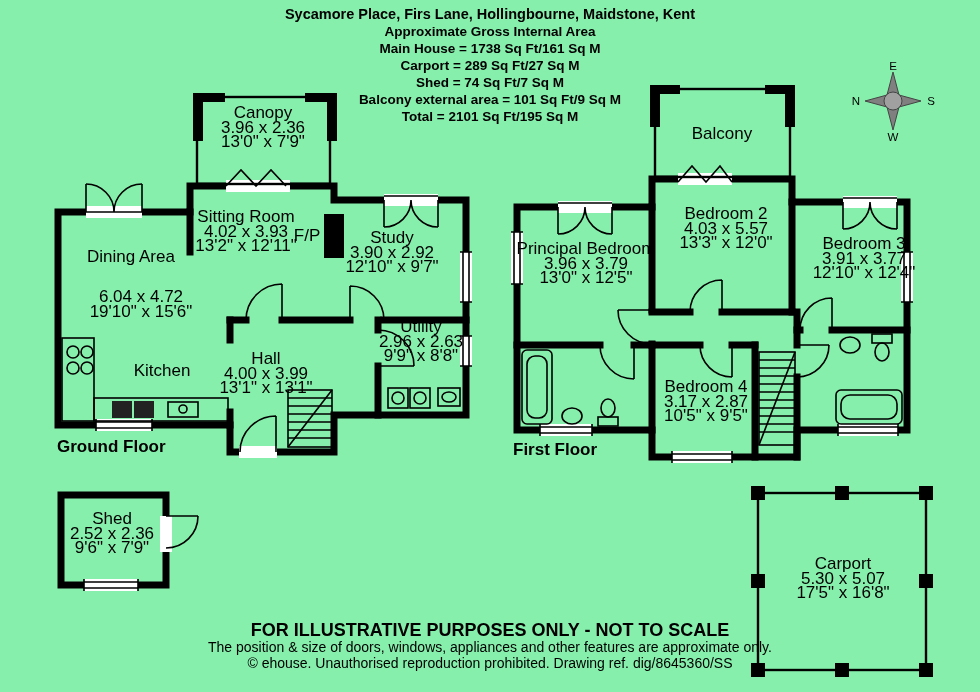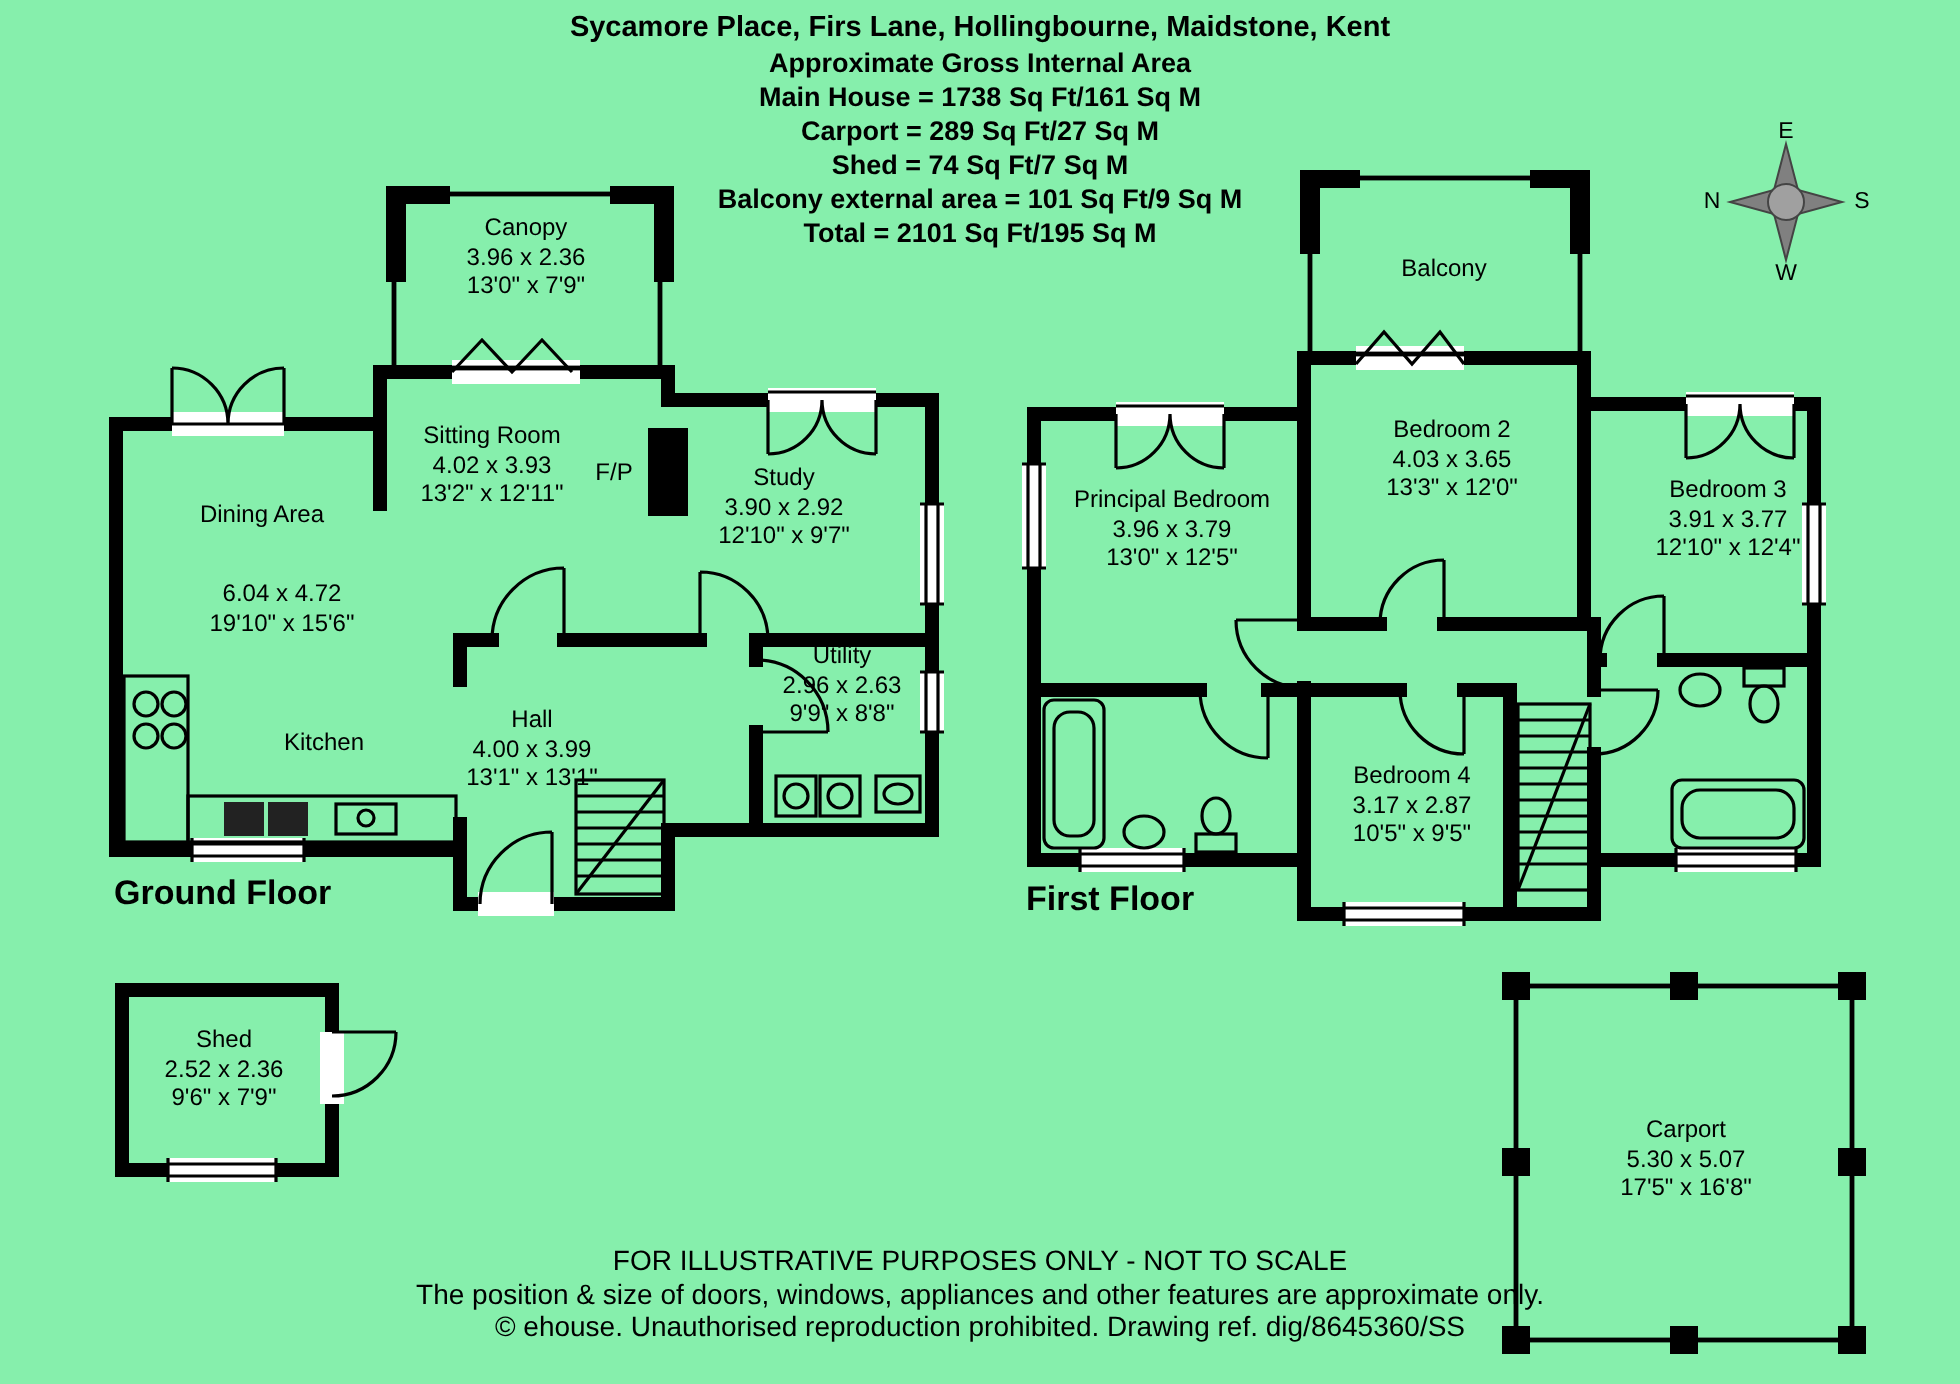--- a/index.html
+++ b/index.html
@@ -11,25 +11,25 @@
   .w{stroke:#000;stroke-width:7;fill:none;stroke-linecap:square}
   .t{stroke:#000;stroke-width:1.6;fill:none}
   .t2{stroke:#000;stroke-width:2.4;fill:none}
   .post{fill:#000;stroke:none}
   .erase{fill:#fff;stroke:none}
   .dark{fill:#222;stroke:none}
   
   .header{position:absolute;left:0;top:6px;width:100%;text-align:center}
   .h-title{font-size:14.5px;font-weight:bold;line-height:17px}
   .h-line{font-size:13.5px;font-weight:bold;line-height:17px}
-  .rl{position:absolute;transform:translate(-50%,-50%);text-align:center;font-size:12px;line-height:14.5px;white-space:nowrap}
+  .rl{position:absolute;transform:translate(-50%,-50%);text-align:center;font-size:17px;line-height:14.5px;white-space:nowrap}
   .fl{position:absolute;font-size:17px;font-weight:bold;white-space:nowrap}
   .cp{position:absolute;transform:translate(-50%,-50%);font-size:11.5px}
   .footer{position:absolute;left:0;top:621px;width:100%;text-align:center}
-  .f1{font-size:14px;font-weight:normal;line-height:18px}
+  .f1{font-size:18px;font-weight:bold;line-height:18px}
   .f2{font-size:14px;line-height:16px}
 </style>
 </head>
 <body>
 
 <div id="page">
 
   <svg id="plan" width="980" height="692" viewBox="0 0 980 692">
 
     <g>
@@ -262,21 +262,21 @@
     <div>2.96 x 2.63</div>
     <div>9'9" x 8'8"</div>
   </div>
 
   <div class="fl" style="left:57px;top:437px">Ground Floor</div>
 
   <div class="rl" style="left:722px;top:134px">Balcony</div>
 
   <div class="rl" style="left:726px;top:229px">
     <div>Bedroom 2</div>
-    <div>4.03 x 3.65</div>
+    <div>4.03 x 5.57</div>
     <div>13'3" x 12'0"</div>
   </div>
 
   <div class="rl" style="left:586px;top:264px">
     <div>Principal Bedroom</div>
     <div>3.96 x 3.79</div>
     <div>13'0" x 12'5"</div>
   </div>
 
   <div class="rl" style="left:864px;top:259px">

